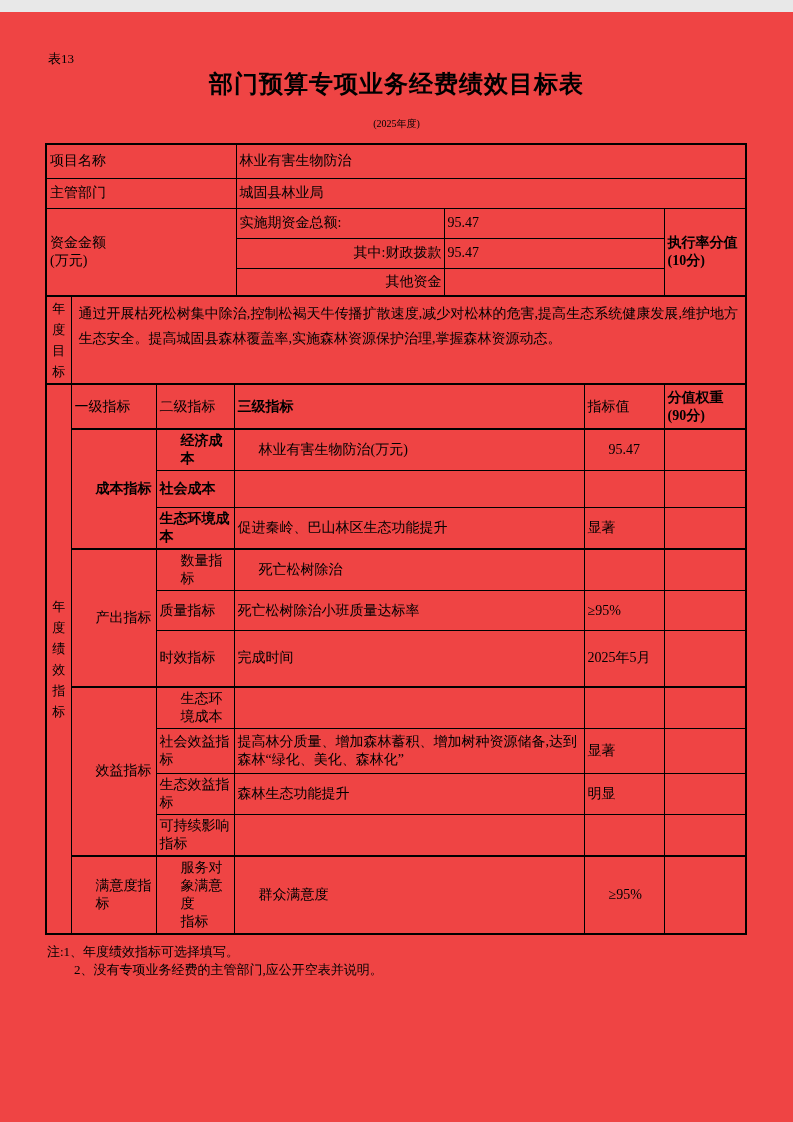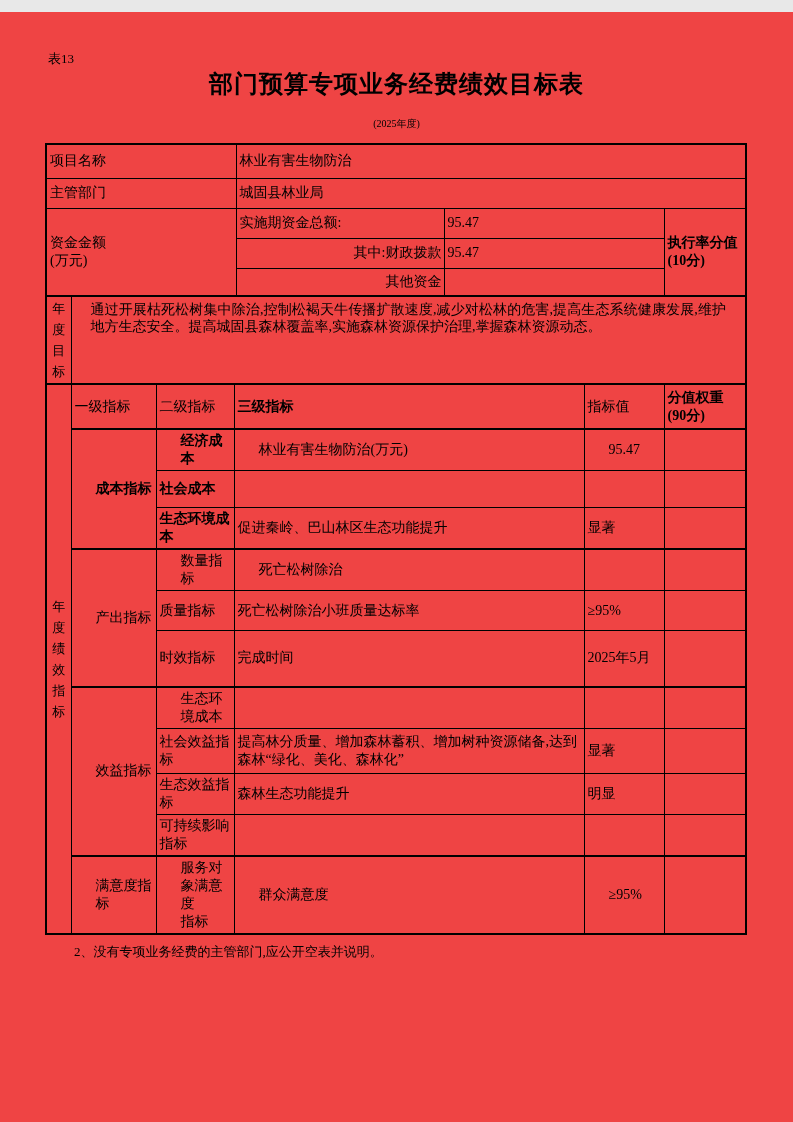--- a/index.html
+++ b/index.html
@@ -21,21 +21,21 @@
   td.l { text-align: left; }
   td.r { text-align: right; padding-right: 2px; }
   .bold { font-weight: bold; }
   .pre { white-space: pre-line; }
   tr.gsep > td { border-top-width: 2px; padding-left: 24px; }
 
   
   .vcell { padding: 0; text-align: center; }
   .vtext { width: 15px; margin: 0 auto; word-break: break-all; line-height: 1.62; font-size: 13px; }
 
-  .goal-text { vertical-align: top; padding: 4px 19px; line-height: 17px; text-align: justify; }
+  .goal-text { vertical-align: top; padding: 4px 7px; line-height: 25px; text-align: justify; }
 
   .notes { margin: 8px 0 0 47px; font-size: 13px; line-height: 1.45; }
   .note-line2 { padding-left: 27px; }
 </style>
 </head>
 <body>
 
 <div class="page">
 
   <div class="tag">表13</div>
@@ -188,16 +188,17 @@
 指标</td>
         <td class="l">群众满意度</td>
         <td class="c">≥95%</td>
         <td class="c"></td>
       </tr>
     </tbody>
       </table>
   </div>
 
   <div class="notes">
+    <div>注:1、年度绩效指标可选择填写。</div>
     <div class="note-line2">2、没有专项业务经费的主管部门,应公开空表并说明。</div>
   </div>
 
 </div>
 
 </body></html>

